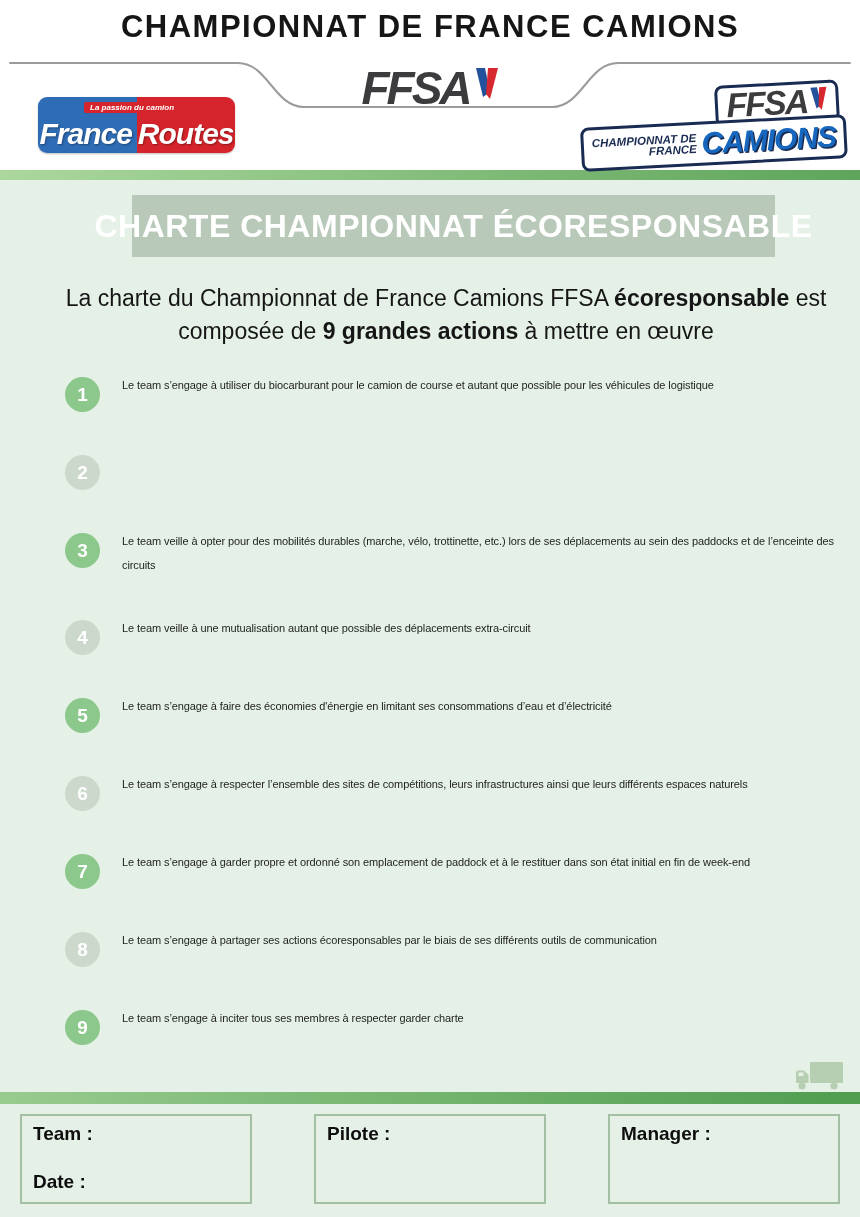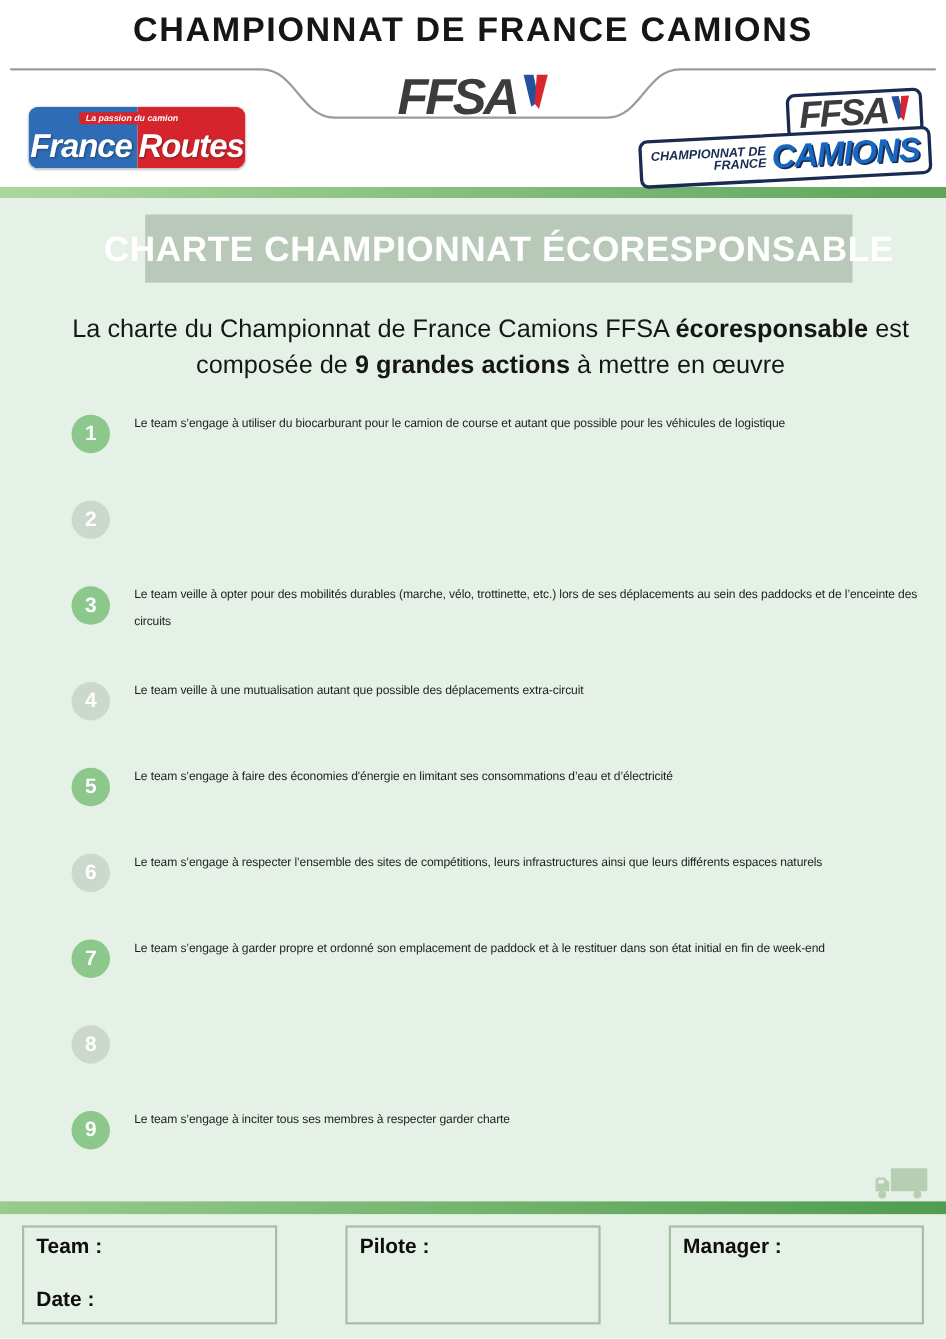--- a/index.html
+++ b/index.html
@@ -9,21 +9,21 @@
     -webkit-font-smoothing:antialiased;
   }
   
   .header{position:relative;height:170px;background:#ffffff;}
   .page-title{
     position:absolute;top:9px;left:0;width:100%;text-align:center;
     font-size:31px;font-weight:bold;letter-spacing:1.5px;color:#161616;
   }
   .curve-svg{position:absolute;top:55px;left:0;}
   
-  .fr-logo{position:absolute;left:26px;top:97px;width:197px;height:56px;
+  .fr-logo{position:absolute;left:38px;top:97px;width:197px;height:56px;
     border-radius:9px;overflow:hidden;display:flex;box-shadow:0 1px 2px rgba(0,0,0,.25);}
   .fr-half-blue{flex:1;background:#2e6cb5;}
   .fr-half-red{flex:1;background:#d5242b;}
   .fr-text{position:absolute;left:0;right:0;bottom:2px;display:flex;justify-content:center;
     gap:6px;font-style:italic;font-weight:bold;color:#fff;font-size:30px;letter-spacing:-1px;
     text-shadow:1px 1px 2px rgba(0,0,0,.35);}
   .fr-tagline{position:absolute;top:5px;left:46px;background:#d5242b;color:#fff;
     font-size:8px;font-weight:bold;font-style:italic;padding:1px 6px;border-radius:2px;}
   
   .ffsa-center{position:absolute;left:0;right:0;top:66px;display:flex;
@@ -145,20 +145,21 @@
     <li class="action">
       <span class="num">6</span>
       <span class="action-text">Le team s’engage à respecter l’ensemble des sites de compétitions, leurs infrastructures ainsi que leurs différents espaces naturels</span>
     </li>
     <li class="action">
       <span class="num">7</span>
       <span class="action-text">Le team s’engage à garder propre et ordonné son emplacement de paddock et à le restituer dans son état initial en fin de week-end</span>
     </li>
     <li class="action">
       <span class="num">8</span>
+      <span class="action-text">Le team s’engage à partager ses actions écoresponsables par le biais de ses différents outils de communication</span>
     </li>
     <li class="action">
       <span class="num">9</span>
       <span class="action-text">Le team s’engage à inciter tous ses membres à respecter garder charte</span>
     </li>
   </ul>
 
   <svg class="truck" width="52" height="32" viewBox="0 0 52 32">
     <rect x="17" y="2" width="33" height="21" rx="1" fill="#b6ceb2"></rect>
     <path d="M3 23 V13 q0 -2.5 2.5 -2.5 H11 l4.5 4.5 V23 Z" fill="#b6ceb2"></path>

